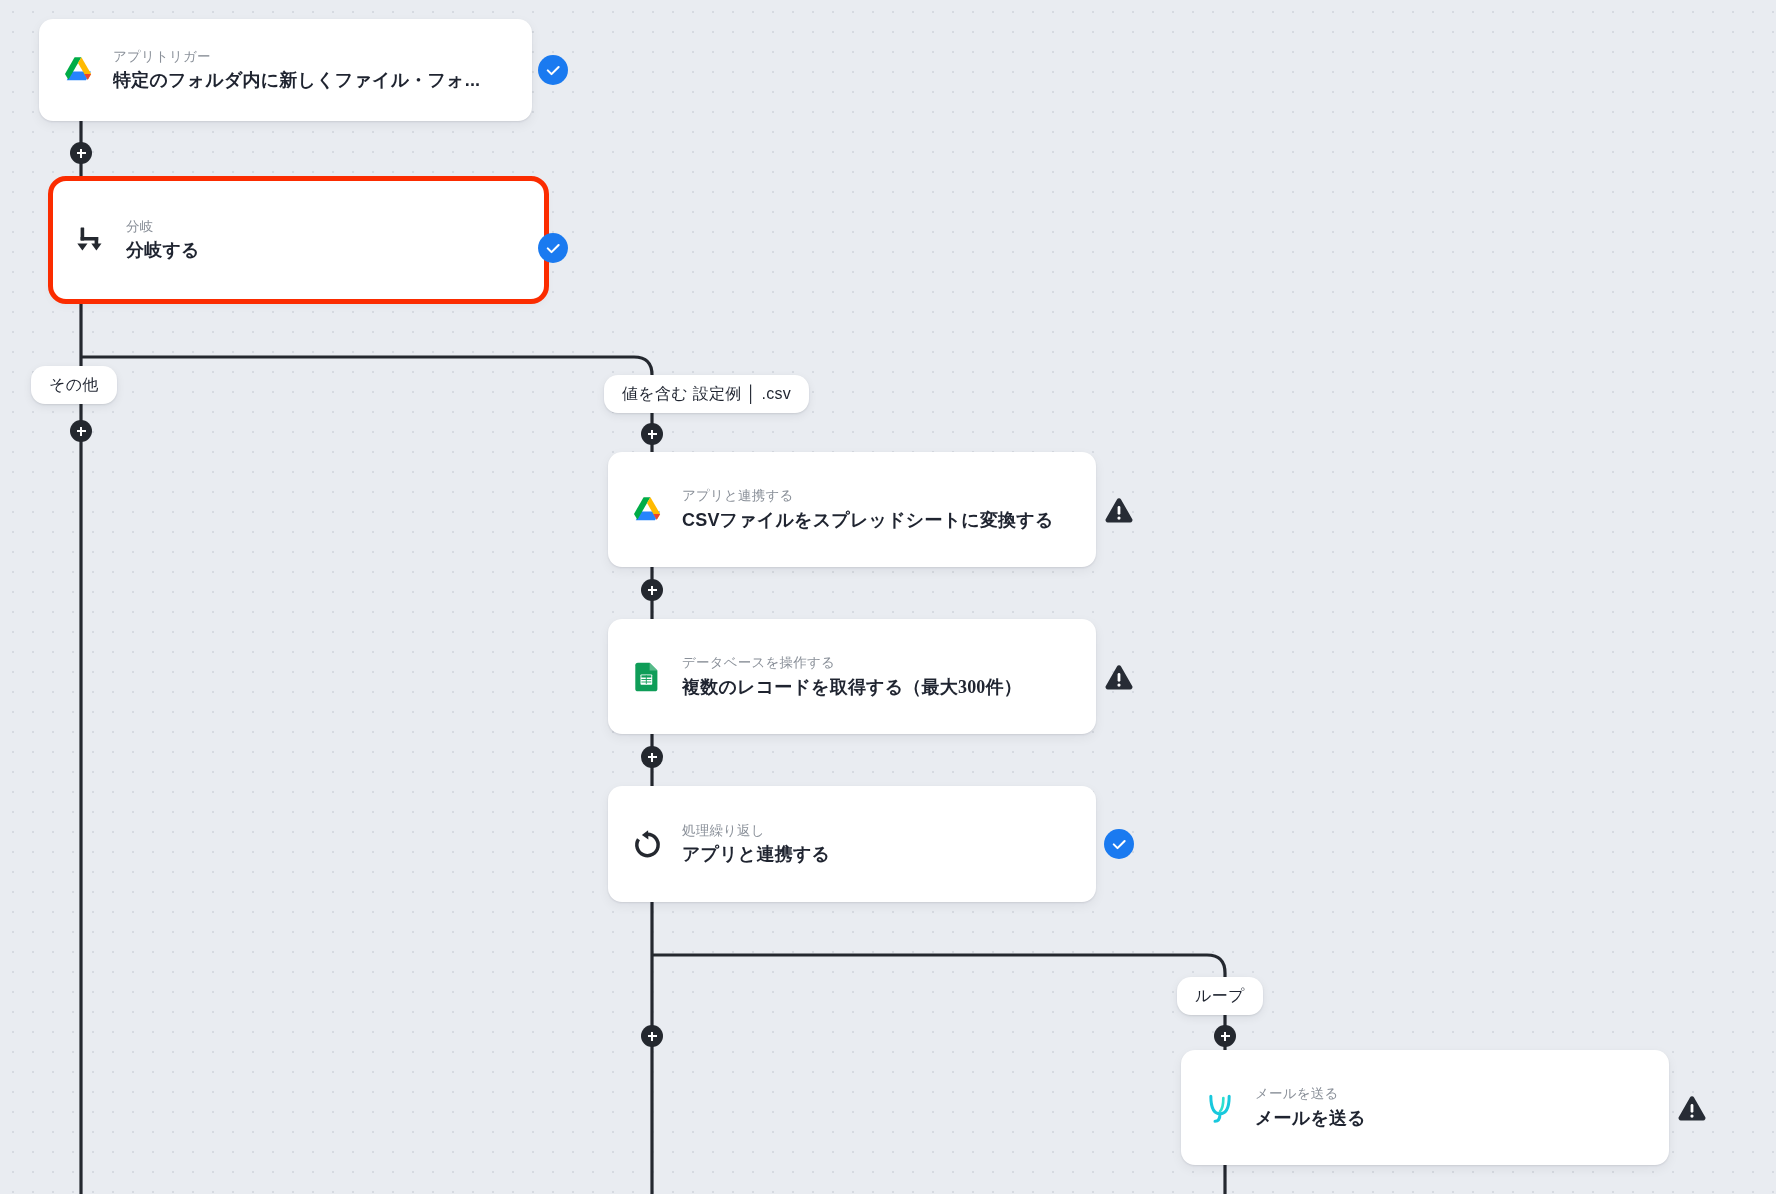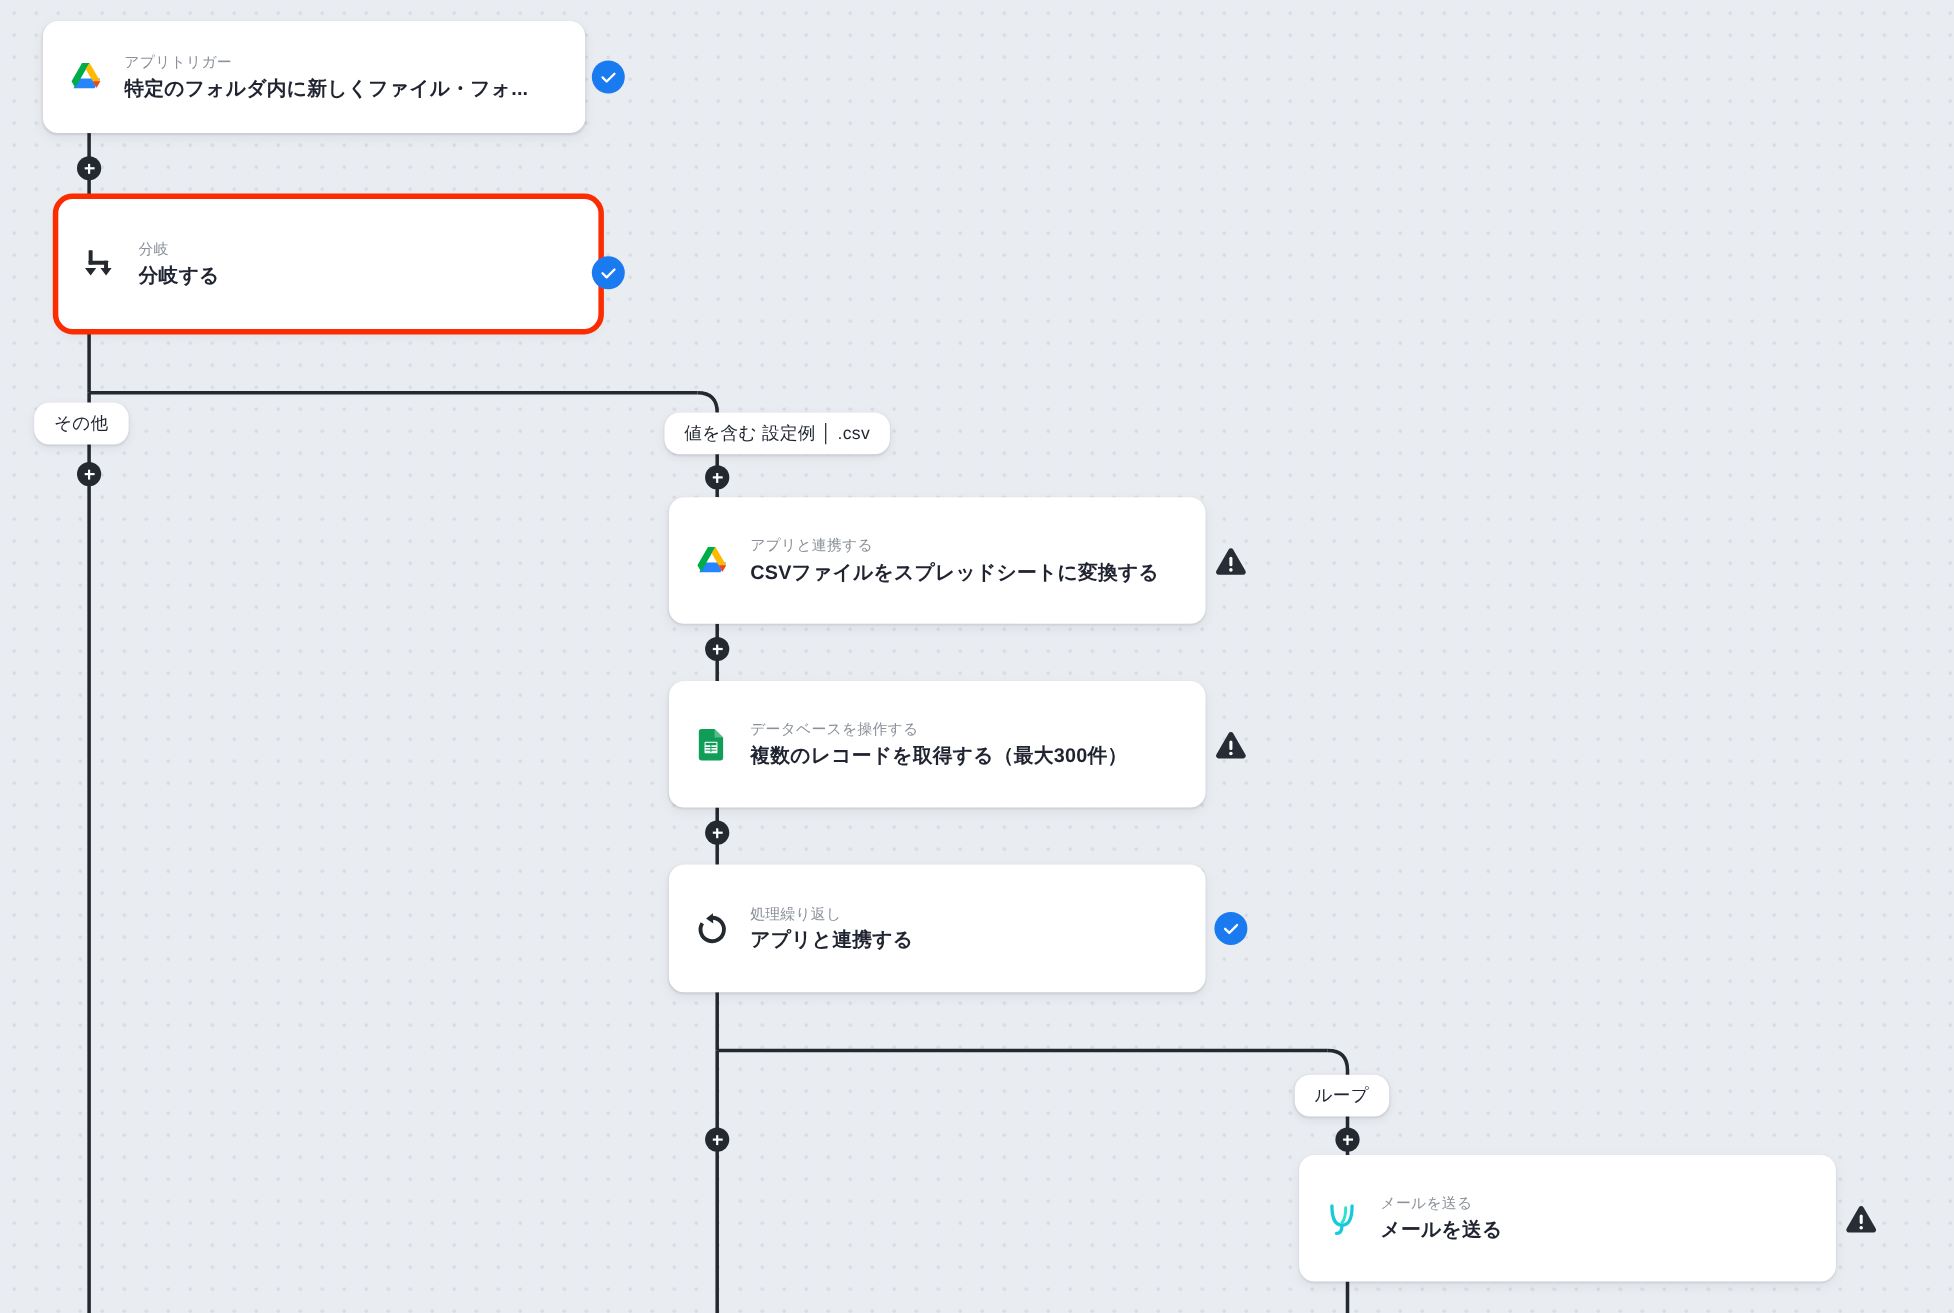--- a/index.html
+++ b/index.html
@@ -258,21 +258,21 @@
   <div class="badge warn" style="left:1104px; top:496px;">
     <svg viewBox="0 0 28 26" xmlns="http://www.w3.org/2000/svg">
       <path d="M12.1 2.3a2.2 2.2 0 0 1 3.8 0l10.4 18.1a2.2 2.2 0 0 1-1.9 3.3H3.6a2.2 2.2 0 0 1-1.9-3.3z" fill="#272c35"></path>
       <rect x="12.7" y="8.4" width="2.6" height="8.1" rx="1.3" fill="#fff"></rect>
       <circle cx="14" cy="19.6" r="1.5" fill="#fff"></circle>
     </svg>
   </div>
 
   <div class="plus-node" style="left:652px; top:590px;"></div>
 
-  <div class="card" style="left:608px; top:619px; width:488px; height:115px;">
+  <div class="card" style="left:608px; top:619px; width:488px; height:115px;font-family:Liberation Serif, serif;">
     <span class="icon-wrap">
       <svg viewBox="0 0 40 48" width="26" height="32" xmlns="http://www.w3.org/2000/svg">
         <path d="M24 2H6a4 4 0 0 0-4 4v36a4 4 0 0 0 4 4h26a4 4 0 0 0 4-4V14z" fill="#0f9d58"></path>
         <path d="M24 2v12h12z" fill="#57bb8a"></path>
         <rect x="10" y="20" width="18" height="16" rx="1.2" fill="#fff"></rect>
         <rect x="11.4" y="21.4" width="15.2" height="3.4" fill="#0f9d58"></rect>
         <rect x="18.2" y="21.4" width="1.4" height="13.2" fill="#0f9d58"></rect>
         <rect x="11.4" y="27.2" width="15.2" height="1.4" fill="#0f9d58"></rect>
         <rect x="11.4" y="31" width="15.2" height="1.4" fill="#0f9d58"></rect>
       </svg>

